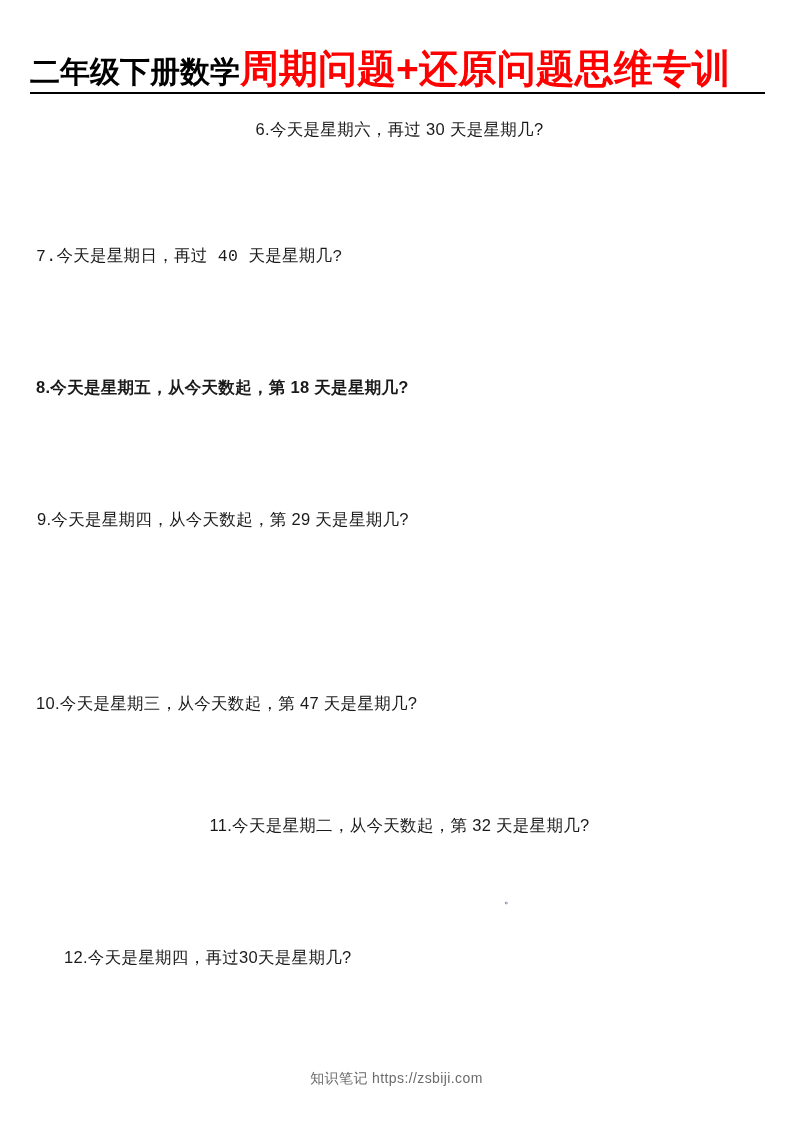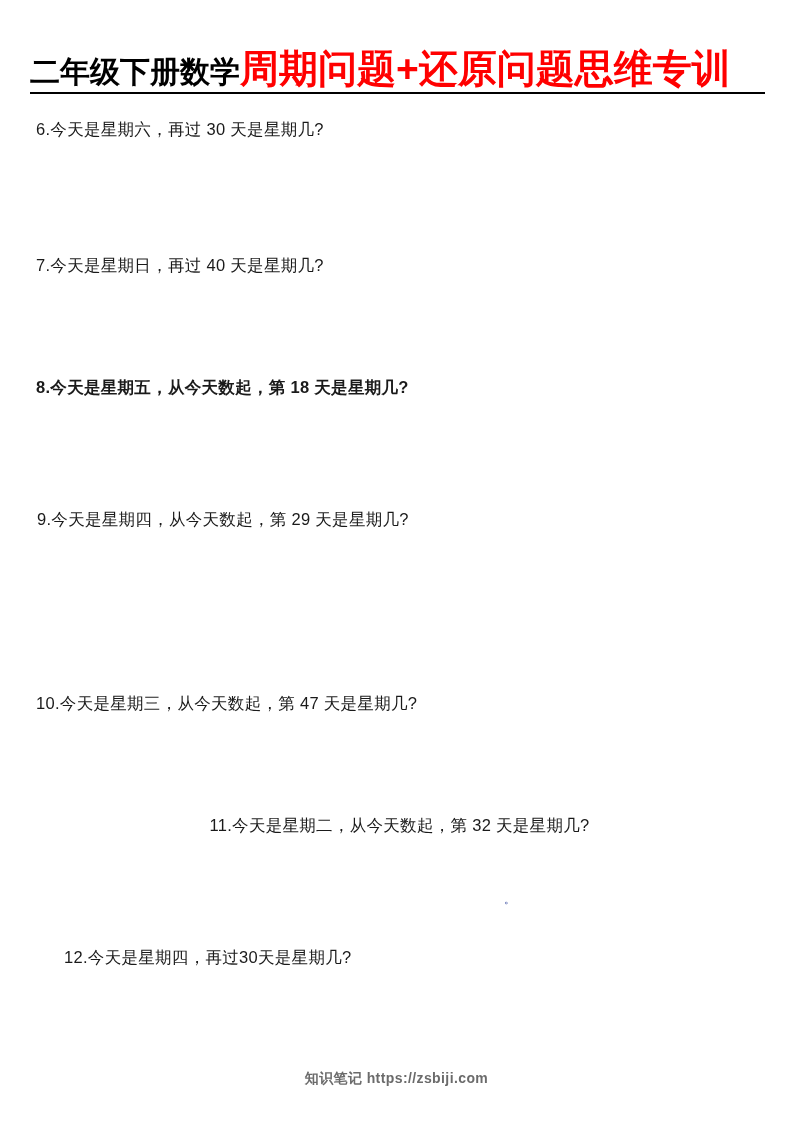--- a/index.html
+++ b/index.html
@@ -63,22 +63,22 @@
   .question {
     position: absolute;
     left: 36px;
     right: 30px;
     font-size: 16.5px;
     line-height: 22px;
     color: #1a1a1a;
     letter-spacing: 0.3px;
     white-space: nowrap;
   }
-  .q0  { top: 10px;  }
-  .q1  { top: 146px; }
+  .q0  { top: 10px; text-align: center;  }
+  .q1  { top: 138px; font-family: Liberation Mono, monospace; }
   .q2  { top: 268px; font-weight: bold; }
   .q3  { top: 400px; left: 37px; }
   .q4  { top: 584px; left: 36px; }
   .q5  { top: 706px; left: 36px; text-align: center; }
   .q6  { top: 838px; left: 36px; margin-left: 28px; }
 
   
   .stray-dot {
     position: absolute;
     left: 504px;
@@ -91,21 +91,20 @@
   
   .footer {
     position: absolute;
     left: 0;
     right: 0;
     top: 1070px;
     text-align: center;
     font-size: 14px;
     color: #6b6b6b;
     letter-spacing: 0.4px;
-    font-weight: bold;
   }
 </style>
 </head>
 <body>
 
 <div class="page">
 
   <div class="header">
     <span class="title-black">二年级下册数学</span>
       <span class="title-red">周期问题+还原问题思维专训</span>

